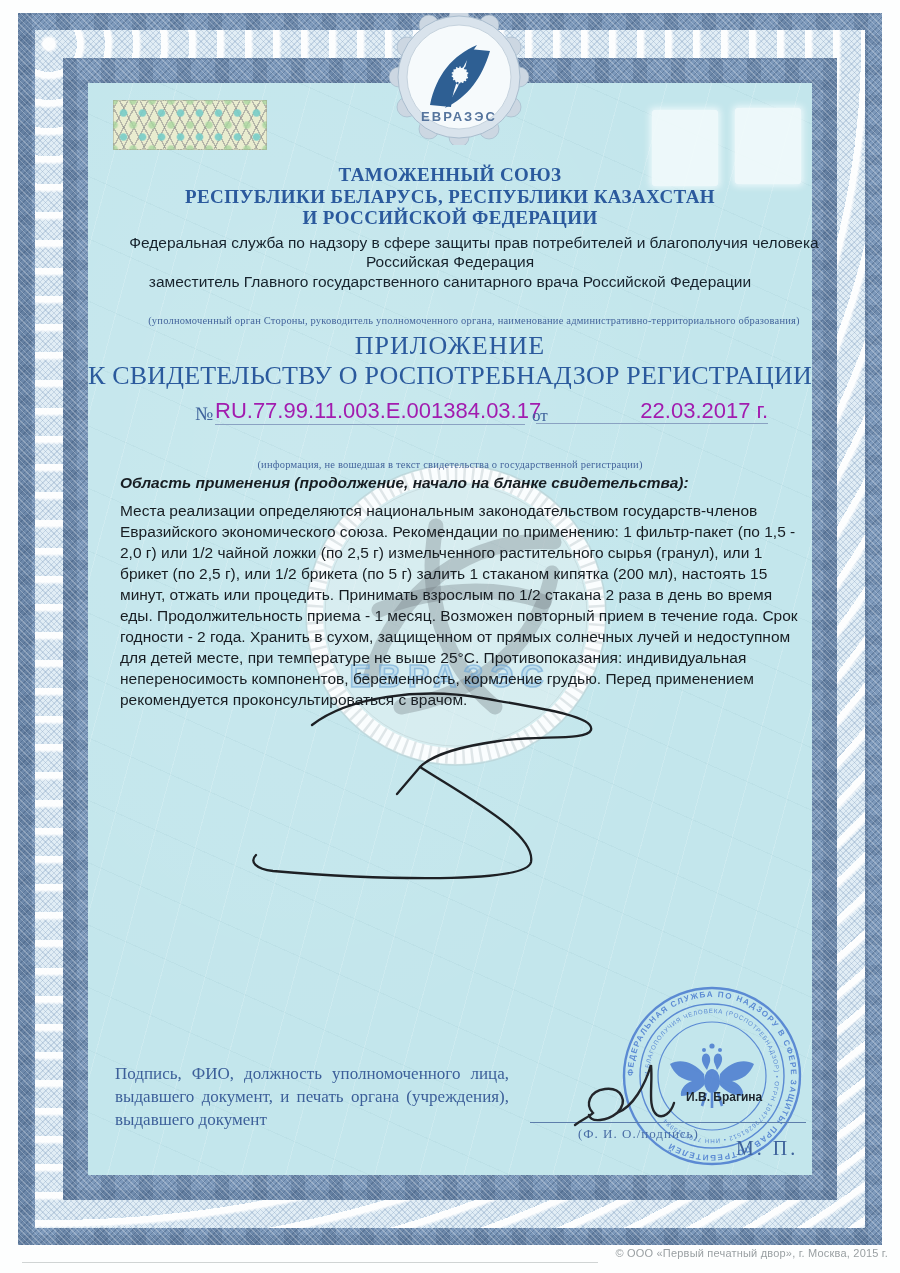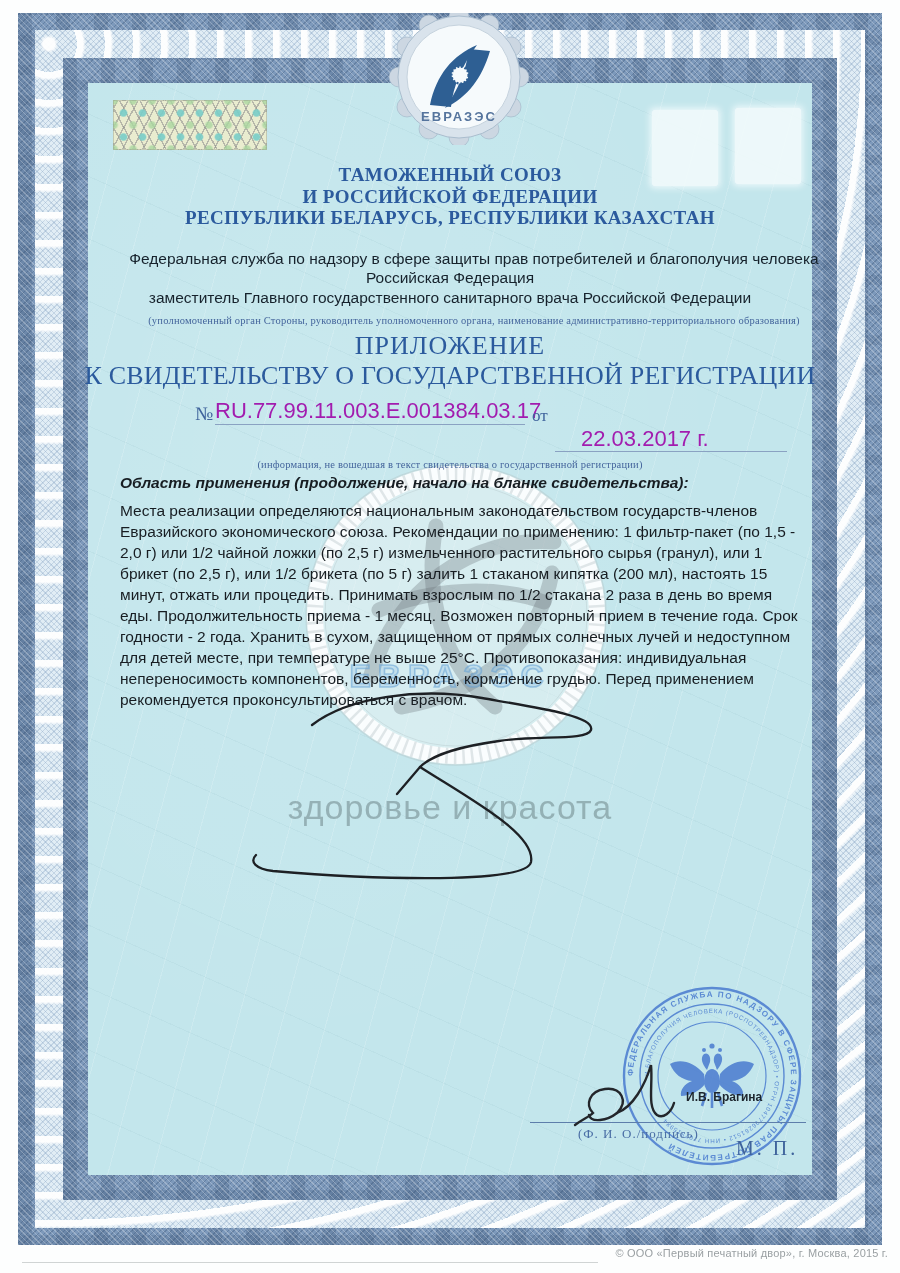--- a/index.html
+++ b/index.html
@@ -66,21 +66,21 @@
   .title-block{position:absolute;left:0;top:318px;width:100%;text-align:center;z-index:4;
     font-family:"Liberation Serif",serif;font-weight:normal;color:#2b5a9d;}
   .title-l1{font-size:26px;line-height:30px;letter-spacing:1px;}
   .title-l2{font-size:26px;line-height:30px;letter-spacing:.2px;}
 
   .numrow{position:absolute;left:0;top:384px;width:100%;height:30px;z-index:4;}
   .no-label{position:absolute;left:177px;top:6px;font-family:"Liberation Serif",serif;
     font-size:19px;color:#3f639c;}
   .uline{position:absolute;top:0;height:27px;border-bottom:1.2px solid #8aa2c2;}
   .uline.u1{left:197px;width:310px;text-align:center;}
-  .uline.u2{left:537px;width:232px;text-align:left;padding-left:26px;box-sizing:border-box;margin-top:28px;}
+  .uline.u2{left:518px;width:232px;text-align:right;padding-left:26px;box-sizing:border-box;}
   .uline .val{font-size:22px;color:#a21caf;line-height:27px;}
   .ot-label{position:absolute;left:514px;top:9px;font-family:"Liberation Serif",serif;
     font-size:17px;color:#3f639c;}
   .caption2{position:absolute;left:0;top:446px;width:100%;text-align:center;z-index:4;}
 
   .body-block{position:absolute;left:102px;top:459px;width:682px;z-index:4;
     font-size:15.5px;line-height:21px;color:#171d22;}
   .body-heading{font-weight:bold;margin-bottom:7px;font-style:italic;}
 
   
@@ -136,35 +136,34 @@
       <circle cx="155" cy="155" r="141" fill="none" stroke="rgba(178,192,197,0.38)" stroke-width="16" stroke-dasharray="2.5 6"></circle>
       <circle cx="155" cy="155" r="131" fill="none" stroke="rgba(170,185,190,0.3)" stroke-width="1"></circle>
       <g fill="none" stroke="rgba(105,116,120,0.32)" stroke-width="15" stroke-linecap="round">
         <path d="M70,215 C95,130 170,75 253,82"></path>
         <path d="M100,247 C180,234 239,180 251,113"></path>
         <path d="M135,66 C122,135 142,204 194,247"></path>
         <path d="M78,150 C130,128 195,125 243,142"></path>
       </g>
     </svg>
     <div class="wm-evrazes">ЕВРАЗЭС</div>
-    <div class="wm-tagline">здоровье и красота</div>
 
     <div class="header-block">
       <div class="hline-blue">ТАМОЖЕННЫЙ СОЮЗ</div>
+      <div class="hline-blue">РЕСПУБЛИКИ БЕЛАРУСЬ, РЕСПУБЛИКИ КАЗАХСТАН</div>
       <div class="hline-blue">И РОССИЙСКОЙ ФЕДЕРАЦИИ</div>
-      <div class="hline-blue">РЕСПУБЛИКИ БЕЛАРУСЬ, РЕСПУБЛИКИ КАЗАХСТАН</div>
-      <div class="hline-dark" style="margin-top:20px;padding-left:48px;">Федеральная служба по надзору в сфере защиты прав потребителей и благополучия человека</div>
+      <div class="hline-dark" style="margin-top:4px;padding-left:48px;">Федеральная служба по надзору в сфере защиты прав потребителей и благополучия человека</div>
       <div class="hline-dark">Российская Федерация</div>
       <div class="hline-dark">заместитель Главного государственного санитарного врача Российской Федерации</div>
     </div>
     <div class="caption caption1">(уполномоченный орган Стороны, руководитель уполномоченного органа, наименование административно-территориального образования)</div>
 
     <div class="title-block">
       <div class="title-l1">ПРИЛОЖЕНИЕ</div>
-      <div class="title-l2">К СВИДЕТЕЛЬСТВУ О ГОСУДАРСТВЕННОЙ РЕГИСТРАЦИИ</div>
+      <div class="title-l2">К СВИДЕТЕЛЬСТВУ О РОСПОТРЕБНАДЗОР РЕГИСТРАЦИИ</div>
     </div>
 
     <div class="numrow">
       <span class="no-label">№</span>
       <span class="uline u1"><span class="val">RU.77.99.11.003.E.001384.03.17</span></span>
       <span class="ot-label">от</span>
       <span class="uline u2"><span class="val">22.03.2017 г.</span></span>
     </div>
     <div class="caption caption2">(информация, не вошедшая в текст свидетельства о государственной регистрации)</div>
 
@@ -173,20 +172,21 @@
       <div class="body-text">Места реализации определяются национальным законодательством государств-членов Евразийского экономического союза. Рекомендации по применению: 1 фильтр-пакет (по 1,5 - 2,0 г) или 1/2 чайной ложки (по 2,5 г) измельченного растительного сырья (гранул), или 1 брикет (по 2,5 г), или 1/2 брикета (по 5 г) залить 1 стаканом кипятка (200 мл), настоять 15 минут, отжать или процедить. Принимать взрослым по 1/2 стакана 2 раза в день во время еды. Продолжительность приема - 1 месяц. Возможен повторный прием в течение года. Срок годности - 2 года. Хранить в сухом, защищенном от прямых солнечных лучей и недоступном для детей месте, при температуре не выше 25°С. Противопоказания: индивидуальная непереносимость компонентов, беременность, кормление грудью. Перед применением рекомендуется проконсультироваться с врачом.</div>
     </div>
 
     <svg class="sig-main" viewBox="0 0 380 215">
       <g fill="none" stroke="#1d2024" stroke-width="2.3" stroke-linecap="round">
         <path d="M72,40 C108,12 180,2 242,13 C300,23 355,31 351,45 C347,56 298,50 259,56 C224,61 194,68 180,82 L157,109"></path>
         <path d="M180,82 C230,114 296,149 291,177 C286,199 140,195 33,186 C16,184 9,177 16,170"></path>
       </g>
     </svg>
 
+    <div class="sign-note">Подпись, ФИО, должность уполномоченного лица, выдавшего документ, и печать органа (учреждения), выдавшего документ</div>
 
     <svg class="stamp" viewBox="0 0 184 184">
       <defs>
         <path id="ringOuter" d="M92,92 m-79,0 a79,79 0 1,1 158,0 a79,79 0 1,1 -158,0"></path>
         <path id="ringInner" d="M92,92 m-63,0 a63,63 0 1,1 126,0 a63,63 0 1,1 -126,0"></path>
       </defs>
       <g stroke="#4d7ed0" fill="none">
         <circle cx="92" cy="92" r="88" stroke-width="2.4"></circle>
         <circle cx="92" cy="92" r="72" stroke-width="1.4"></circle>
         <circle cx="92" cy="92" r="54" stroke-width="1.2"></circle>

